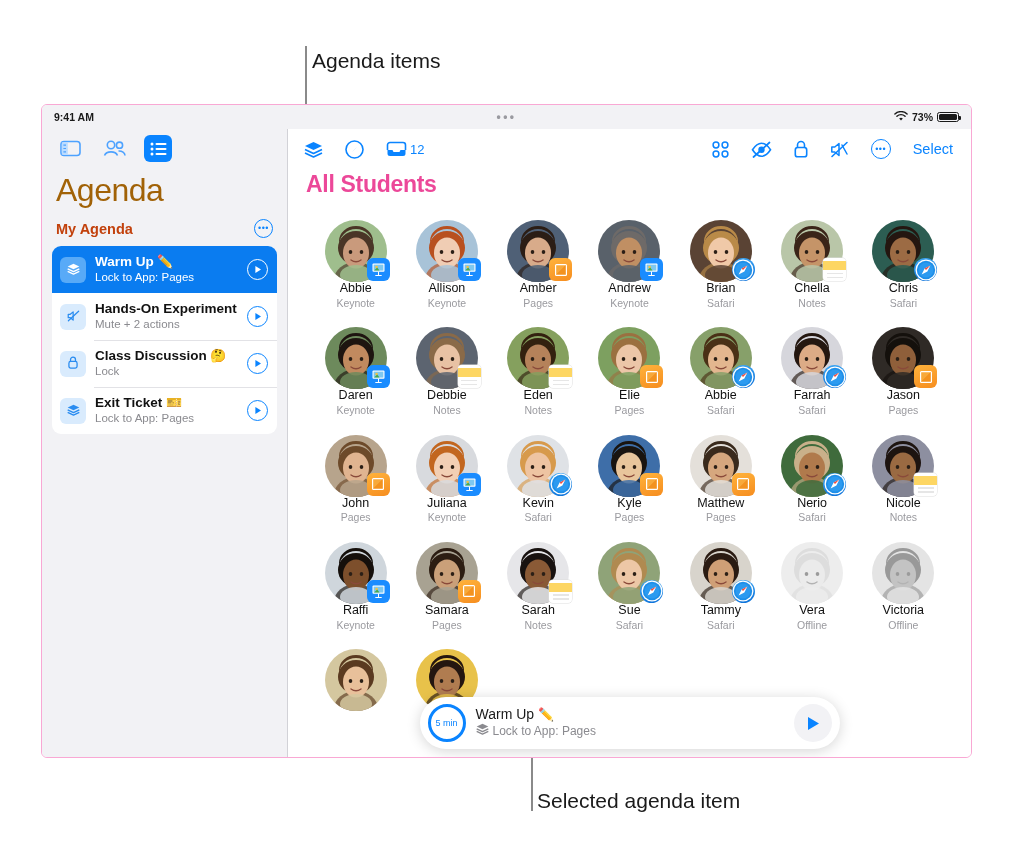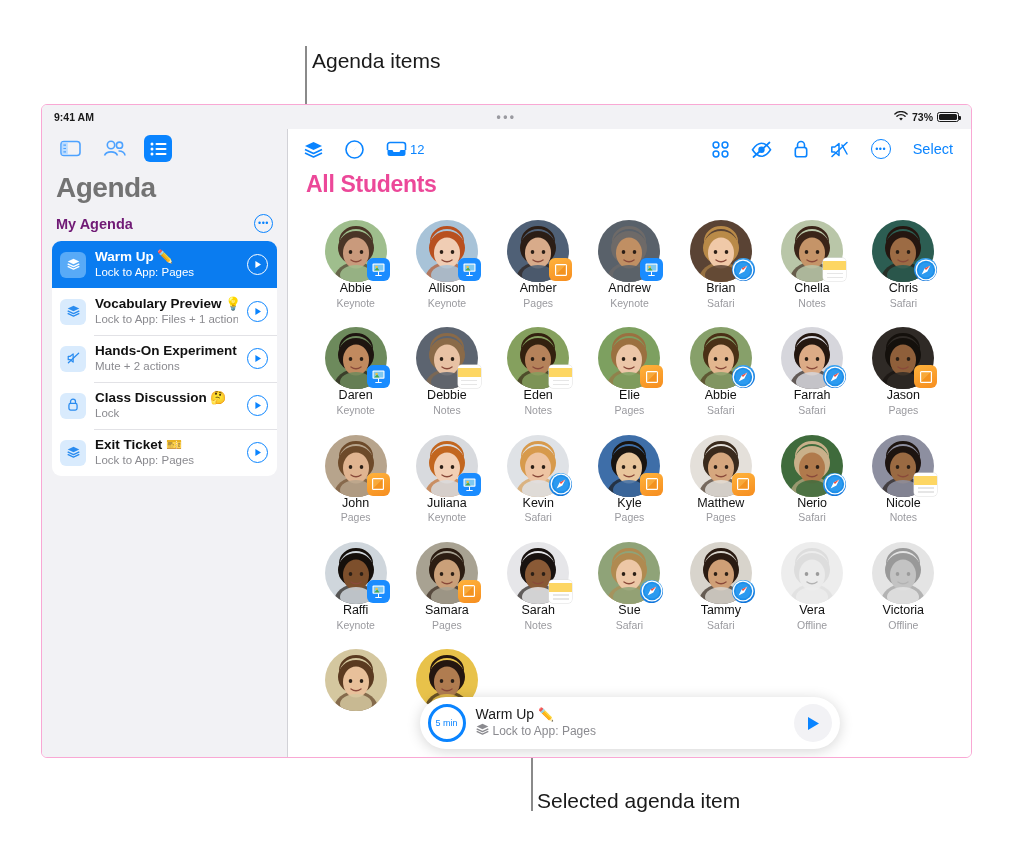--- a/index.html
+++ b/index.html
@@ -101,32 +101,32 @@
     display: flex; gap: 16px; align-items: center;
     padding: 6px 4px 2px 4px;
   }
   .tabbtn {
     width: 28px; height: 27px;
     display: flex; align-items: center; justify-content: center;
     border-radius: 6px;
   }
   .tabbtn.active { background: #0a84ff; }
   #sidebar h1 {
-    font-size: 28px;
-    font-weight: bold;
-    color: #737373;
+    font-size: 32px;
+    font-weight: normal;
+    color: #a16207;
     letter-spacing: -0.5px;
     padding: 8px 4px 6px 4px;
   }
   #sidebar-section {
     display: flex; align-items: center;
     padding: 4px 4px 8px 4px;
   }
   #sidebar-section .title {
-    font-size: 14.5px; font-weight: bold; color: #701a75;
+    font-size: 14.5px; font-weight: bold; color: #c2410c;
   }
   #sidebar-section .more { margin-left: auto; }
   .circle-btn {
     width: 19px; height: 19px; border-radius: 50%;
     border: 1.4px solid #0a84ff;
     display: flex; align-items: center; justify-content: center;
     color: #0a84ff; font-size: 9px; letter-spacing: 0.5px;
     line-height: 1;
   }
   #agenda-list {
@@ -374,38 +374,20 @@
               </div>
               <div class="play-btn">
                 <svg width="8" height="9" viewBox="0 0 8 9">
                   <path d="M1.4 0.9 L7 4.5 L1.4 8.1 Z" fill="#ffffff"></path>
                 </svg>
               </div>
             </div>
             <div class="agenda-item">
               <div class="ag-icon">
                 <span><svg width="13" height="12" viewBox="0 0 19 17">
-                    <path d="M9.5 1 L18 5 L9.5 9 L1 5 Z" fill="#2a8cf0"></path>
-                    <path d="M1 8.4 L9.5 12.4 L18 8.4" stroke="#2a8cf0" stroke-width="2" fill="none" stroke-linejoin="round"></path>
-                    <path d="M1 11.9 L9.5 15.9 L18 11.9" stroke="#2a8cf0" stroke-width="2" fill="none" stroke-linejoin="round"></path>
-                  </svg></span>
-              </div>
-              <div class="ag-text">
-                <div class="ag-title">Vocabulary Preview<span class="emoji"> 💡</span></div>
-                <div class="ag-sub">Lock to App: Files + 1 action</div>
-              </div>
-              <div class="play-btn">
-                <svg width="8" height="9" viewBox="0 0 8 9">
-                  <path d="M1.4 0.9 L7 4.5 L1.4 8.1 Z" fill="#0a84ff"></path>
-                </svg>
-              </div>
-            </div>
-            <div class="agenda-item">
-              <div class="ag-icon">
-                <span><svg width="13" height="12" viewBox="0 0 19 17">
                     <path d="M9 2.5 L4.8 6 L1.8 6 L1.8 11 L4.8 11 L9 14.5 Z" stroke="#2a8cf0" stroke-width="1.8" fill="none" stroke-linejoin="round"></path>
                     <line x1="2" y1="15.5" x2="17" y2="1.5" stroke="#2a8cf0" stroke-width="1.8" stroke-linecap="round"></line>
                   </svg></span>
               </div>
               <div class="ag-text">
                 <div class="ag-title">Hands-On Experiment<span class="emoji"> 🖍️</span></div>
                 <div class="ag-sub">Mute + 2 actions</div>
               </div>
               <div class="play-btn">
                 <svg width="8" height="9" viewBox="0 0 8 9">

